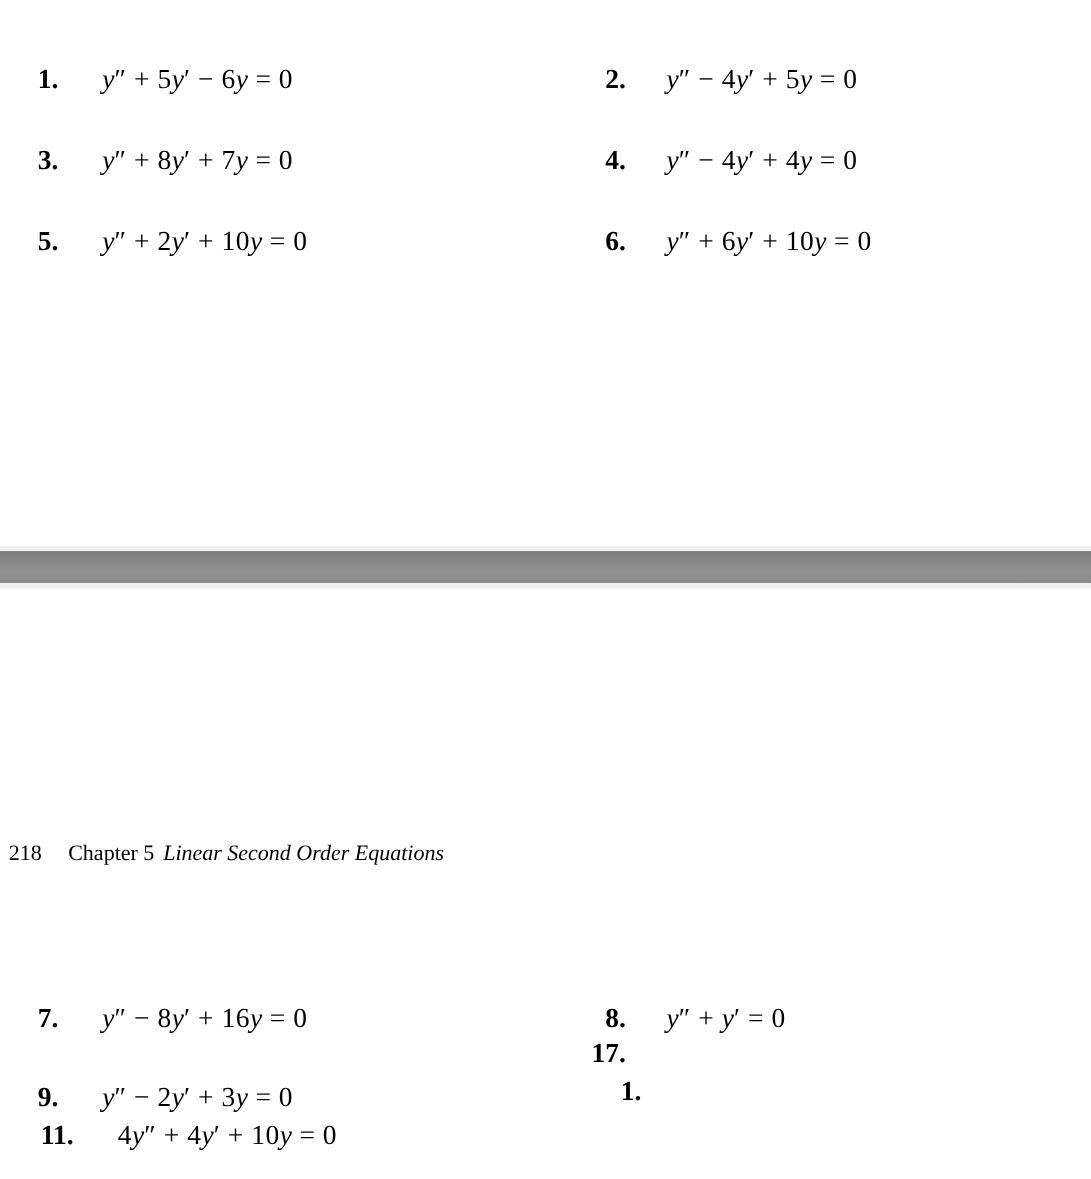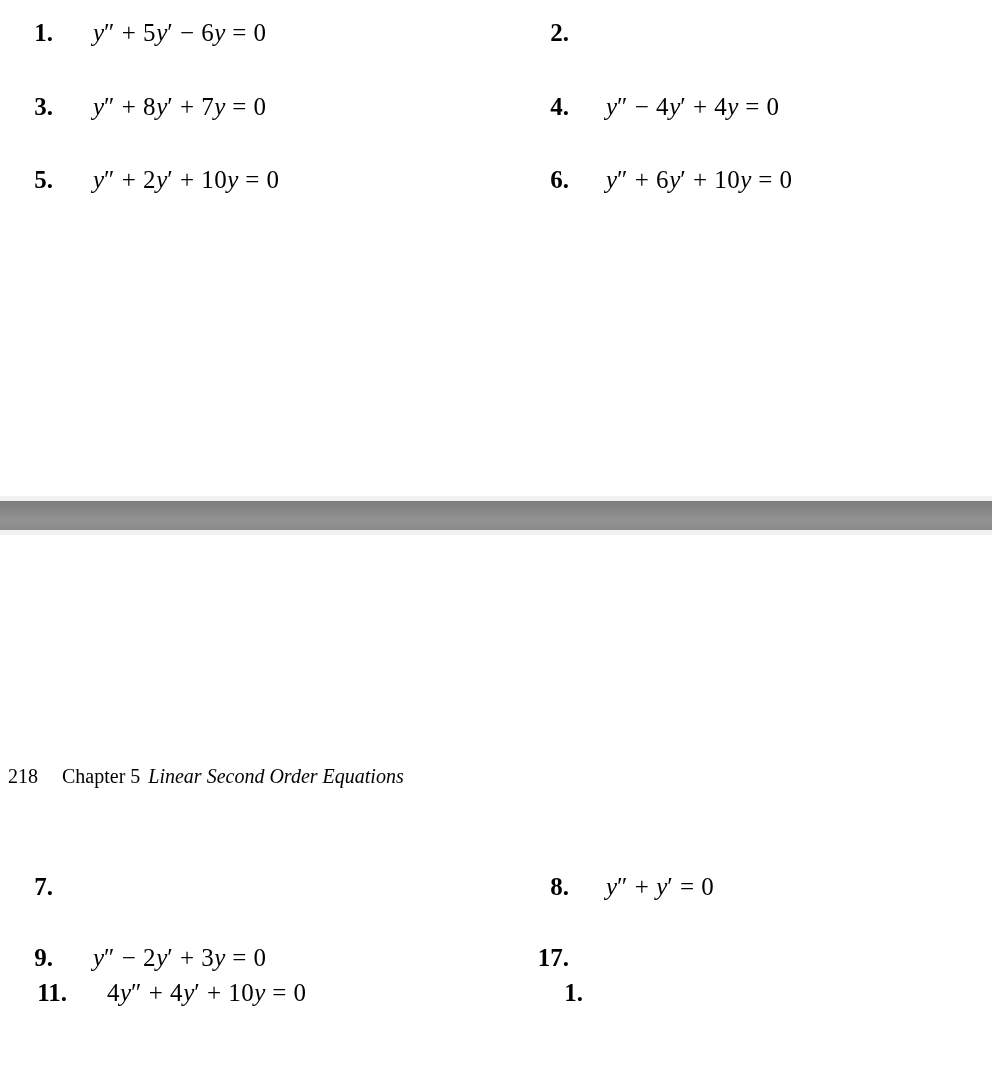--- a/index.html
+++ b/index.html
@@ -14,21 +14,21 @@
   }
   .ex-row{position:absolute;left:0;width:992px;display:flex;font-size:25px;line-height:34px;}
   .ex-cell{display:flex;align-items:baseline;}
   .ex-cell.left{width:496px;flex:0 0 496px;}
   .ex-cell.right{flex:1;}
   .ex-num{font-weight:bold;text-align:right;}
   .left .ex-num{width:53px;flex:0 0 53px;}
   .right .ex-num{width:73px;flex:0 0 73px;}
   .left .ex-eq{margin-left:40px;}
   .right .ex-eq{margin-left:37px;}
-  .ex-eq{white-space:nowrap;letter-spacing:0.5px;}
+  .ex-eq{white-space:nowrap;letter-spacing:0.5px;margin-top:40px;}
   .ex-eq i{font-style:italic;letter-spacing:0;}
 
   #row-1{top:16px;} #row-2{top:90px;} #row-3{top:163px;}
   #row-4{top:870px;} #row-5{top:941px;} #row-6{top:976px;padding-left:14px;}
 
   .page-break{position:absolute;left:0;top:496px;width:992px;height:39px;}
   .page-break .edge{height:5px;background:var(--bar-border);}
   .page-break .bar{height:29px;background:linear-gradient(to bottom,var(--bar-top),var(--bar-mid) 65%,var(--bar-bot));}
 
   .running-header{
@@ -41,20 +41,21 @@
 </head>
 <body>
 
 <div class="ex-row" id="row-1">
   <div class="ex-cell left">
     <span class="ex-num">1.</span>
     <span class="ex-eq"><i>y</i>″ + 5<i>y</i>′ − 6<i>y</i> = 0</span>
   </div>
   <div class="ex-cell right">
     <span class="ex-num">2.</span>
+    <span class="ex-eq"><i>y</i>″ − 4<i>y</i>′ + 5<i>y</i> = 0</span>
   </div>
 </div>
 <div class="ex-row" id="row-2">
   <div class="ex-cell left">
     <span class="ex-num">3.</span>
     <span class="ex-eq"><i>y</i>″ + 8<i>y</i>′ + 7<i>y</i> = 0</span>
   </div>
   <div class="ex-cell right">
     <span class="ex-num">4.</span>
     <span class="ex-eq"><i>y</i>″ − 4<i>y</i>′ + 4<i>y</i> = 0</span>
@@ -77,20 +78,21 @@
   <div class="edge"></div>
 </div>
 
 <div class="running-header">
   <span class="page-num">218</span><span class="chapter-label">Chapter 5</span><span class="chapter-title">Linear Second Order Equations</span>
 </div>
 
 <div class="ex-row" id="row-4">
   <div class="ex-cell left">
     <span class="ex-num">7.</span>
+    <span class="ex-eq"><i>y</i>″ − 8<i>y</i>′ + 16<i>y</i> = 0</span>
   </div>
   <div class="ex-cell right">
     <span class="ex-num">8.</span>
     <span class="ex-eq"><i>y</i>″ + <i>y</i>′ = 0</span>
   </div>
 </div>
 <div class="ex-row" id="row-5">
   <div class="ex-cell left">
     <span class="ex-num">9.</span>
     <span class="ex-eq"><i>y</i>″ − 2<i>y</i>′ + 3<i>y</i> = 0</span>

